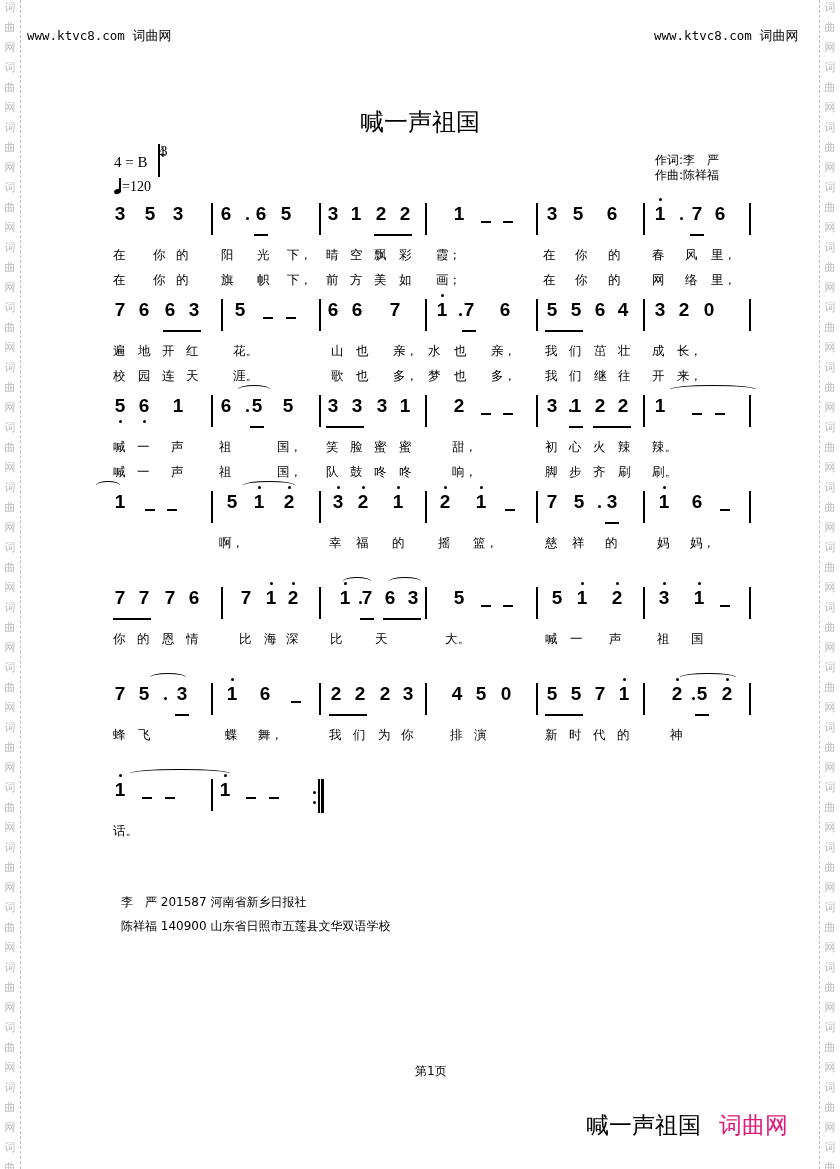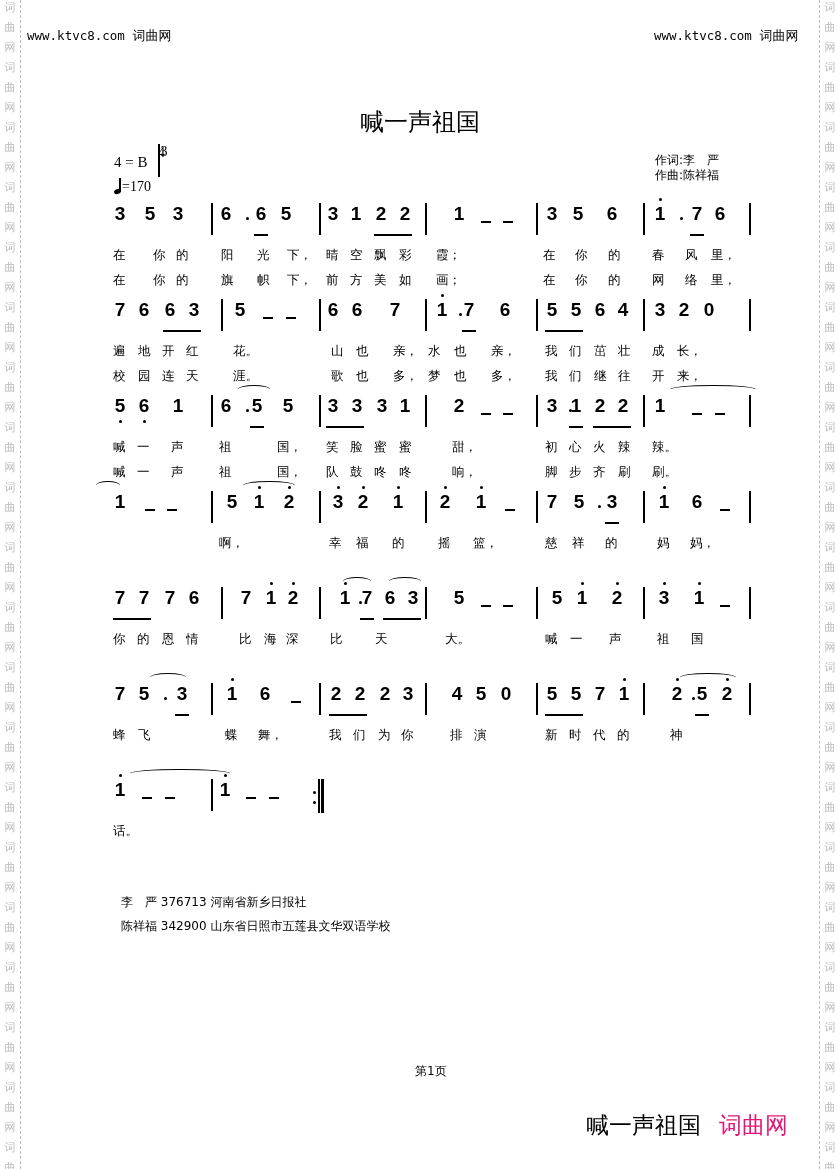--- a/index.html
+++ b/index.html
@@ -172,21 +172,21 @@
 </div>
 
 <div class="title">喊一声祖国</div>
 
 <div class="key">4 = B</div>
 <div class="frac">
   <div>3</div>
   <div class="bar">4</div>
 </div>
 <div class="tempo">
-  <span class="note-icon"><span class="stem"></span><span class="head"></span></span><span>=170</span>
+  <span class="note-icon"><span class="stem"></span><span class="head"></span></span><span>=120</span>
 </div>
 <div class="credits">
   <div>作词:李　严</div>
   <div>作曲:陈祥福</div>
 </div>
 
 <div id="score">
     <div style="position: absolute; left: 0px; top: 0px;">
       <div class="bar" style="left: 211px; top: 203px;"></div>
       <div class="bar" style="left: 319px; top: 203px;"></div>
@@ -536,18 +536,18 @@
       <div class="n" style="left: 218px; top: 779px;">1<span class="hi"></span></div>
       <div class="dash" style="left: 142px; top: 797px;"></div>
       <div class="dash" style="left: 165px; top: 797px;"></div>
       <div class="dash" style="left: 246px; top: 797px;"></div>
       <div class="dash" style="left: 269px; top: 797px;"></div>
       <div class="tie" style="left: 130px; top: 769px; width: 100px;"></div>
       <div class="lyr" style="left: 113px; top: 823px;">话。</div>
     </div>
   </div>
 
-<div class="footer-info" style="top:894px;">李　严  376713  河南省新乡日报社</div>
-<div class="footer-info" style="top:918px;">陈祥福  342900  山东省日照市五莲县文华双语学校</div>
+<div class="footer-info" style="top:894px;">李　严  201587  河南省新乡日报社</div>
+<div class="footer-info" style="top:918px;">陈祥福  140900  山东省日照市五莲县文华双语学校</div>
 <div class="page-no">第1页</div>
 <div class="source">
   <span>喊一声祖国</span><span class="brand" style="color: rgb(224, 24, 122);">词曲网</span>
 </div>
 
 </body></html>

